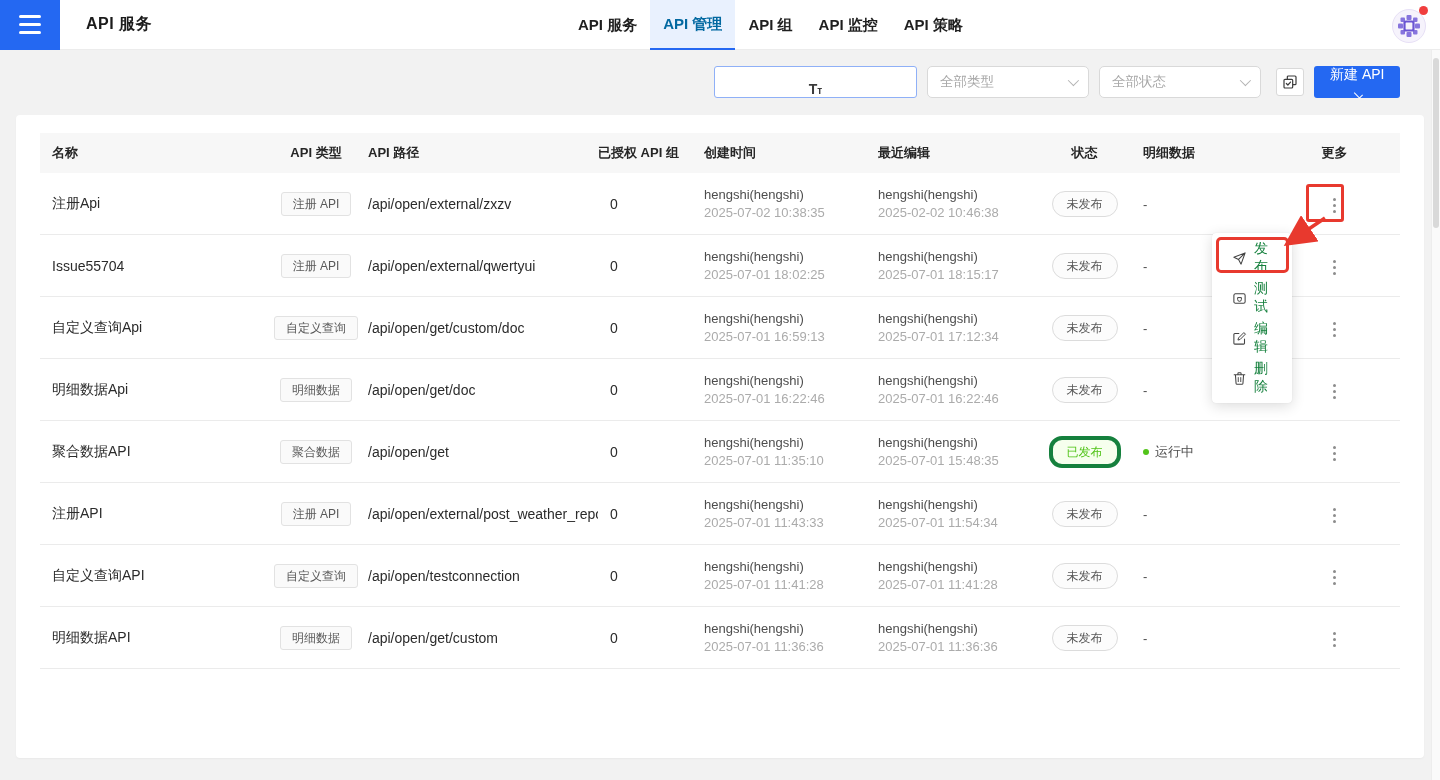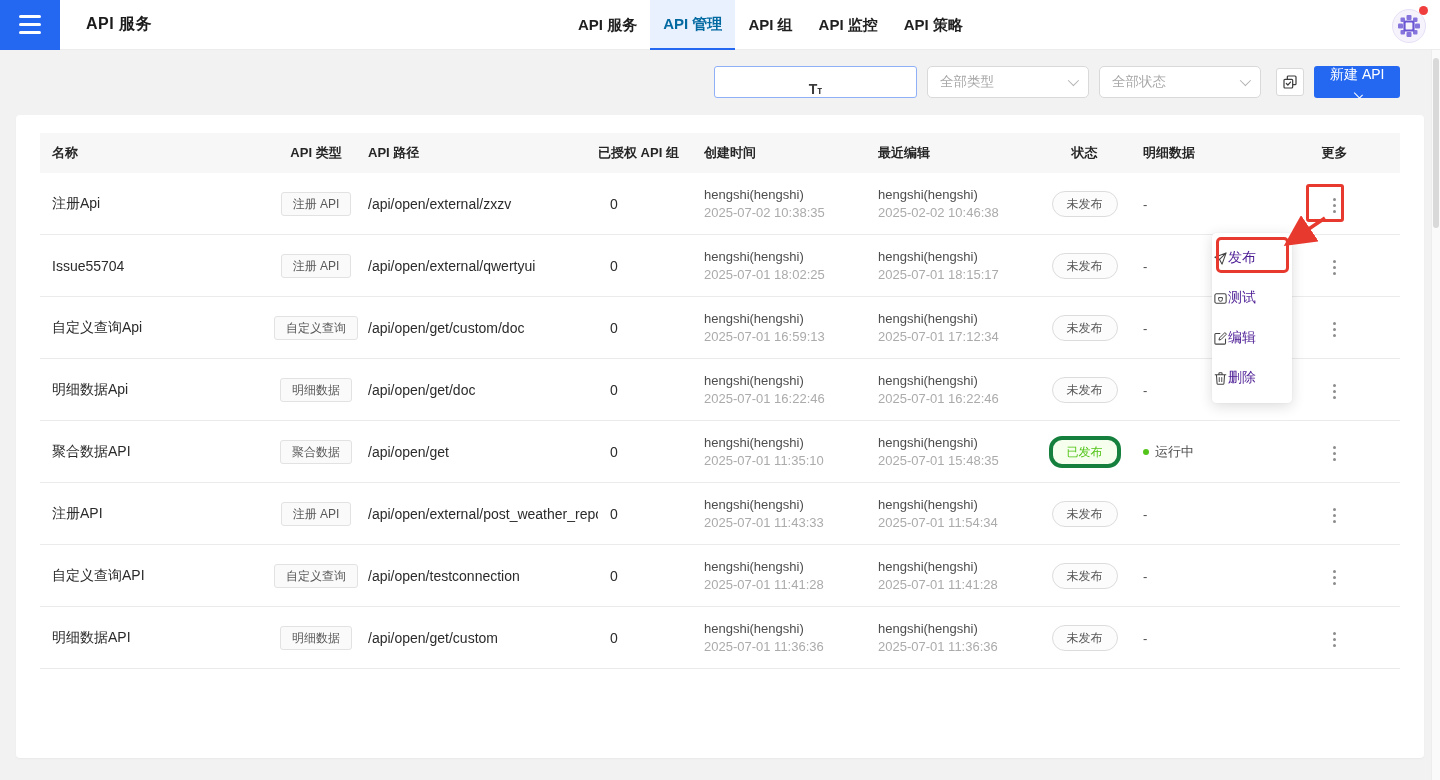--- a/index.html
+++ b/index.html
@@ -88,22 +88,22 @@
   .svc.running .dot { display:inline-block; }
   .kebab { display:inline-flex; flex-direction:column; gap:3px; padding:6px; cursor:pointer; margin:0 auto; }
   .kebab i { width:3px; height:3px; border-radius:50%; background:#8c8c8c; display:block; }
   .td-more { text-align:center; }
   
   .ctx-menu {
     position:absolute; left:1212px; top:233px; width:80px; background:#fff; border-radius:4px;
     box-shadow:0 3px 14px rgba(0,0,0,.14), 0 0 1px rgba(0,0,0,.12); padding:5px 0; z-index:20;
   }
   .ctx-item {
-    height:40px; display:flex; align-items:center; padding:0 1px;
-    font-size:14px; color:#4c1d95; cursor:pointer;
+    height:40px; display:flex; align-items:center; gap:7px; padding:0 20px;
+    font-size:14px; color:#15803d; cursor:pointer;
   }
   .ctx-item svg { flex:0 0 auto; }
   
   .annot { position:absolute; border:3px solid #e8392e; z-index:30; pointer-events:none; }
   .annot-kebab { left:1306px; top:184px; width:38px; height:38px; border-radius:3px; }
   .annot-publish { left:1216px; top:237px; width:73px; height:36px; border-radius:5px; }
   .annot-arrow { position:absolute; left:0; top:0; width:1440px; height:780px; z-index:30; pointer-events:none; }
   
   .scroll-track { position:absolute; right:0; top:50px; bottom:0; width:9px; background:#fafafa; border-left:1px solid #ededed; z-index:6; }
   .scroll-thumb { position:absolute; left:1px; right:1px; top:8px; height:170px; background:#d9d9d9; border-radius:4px; }

